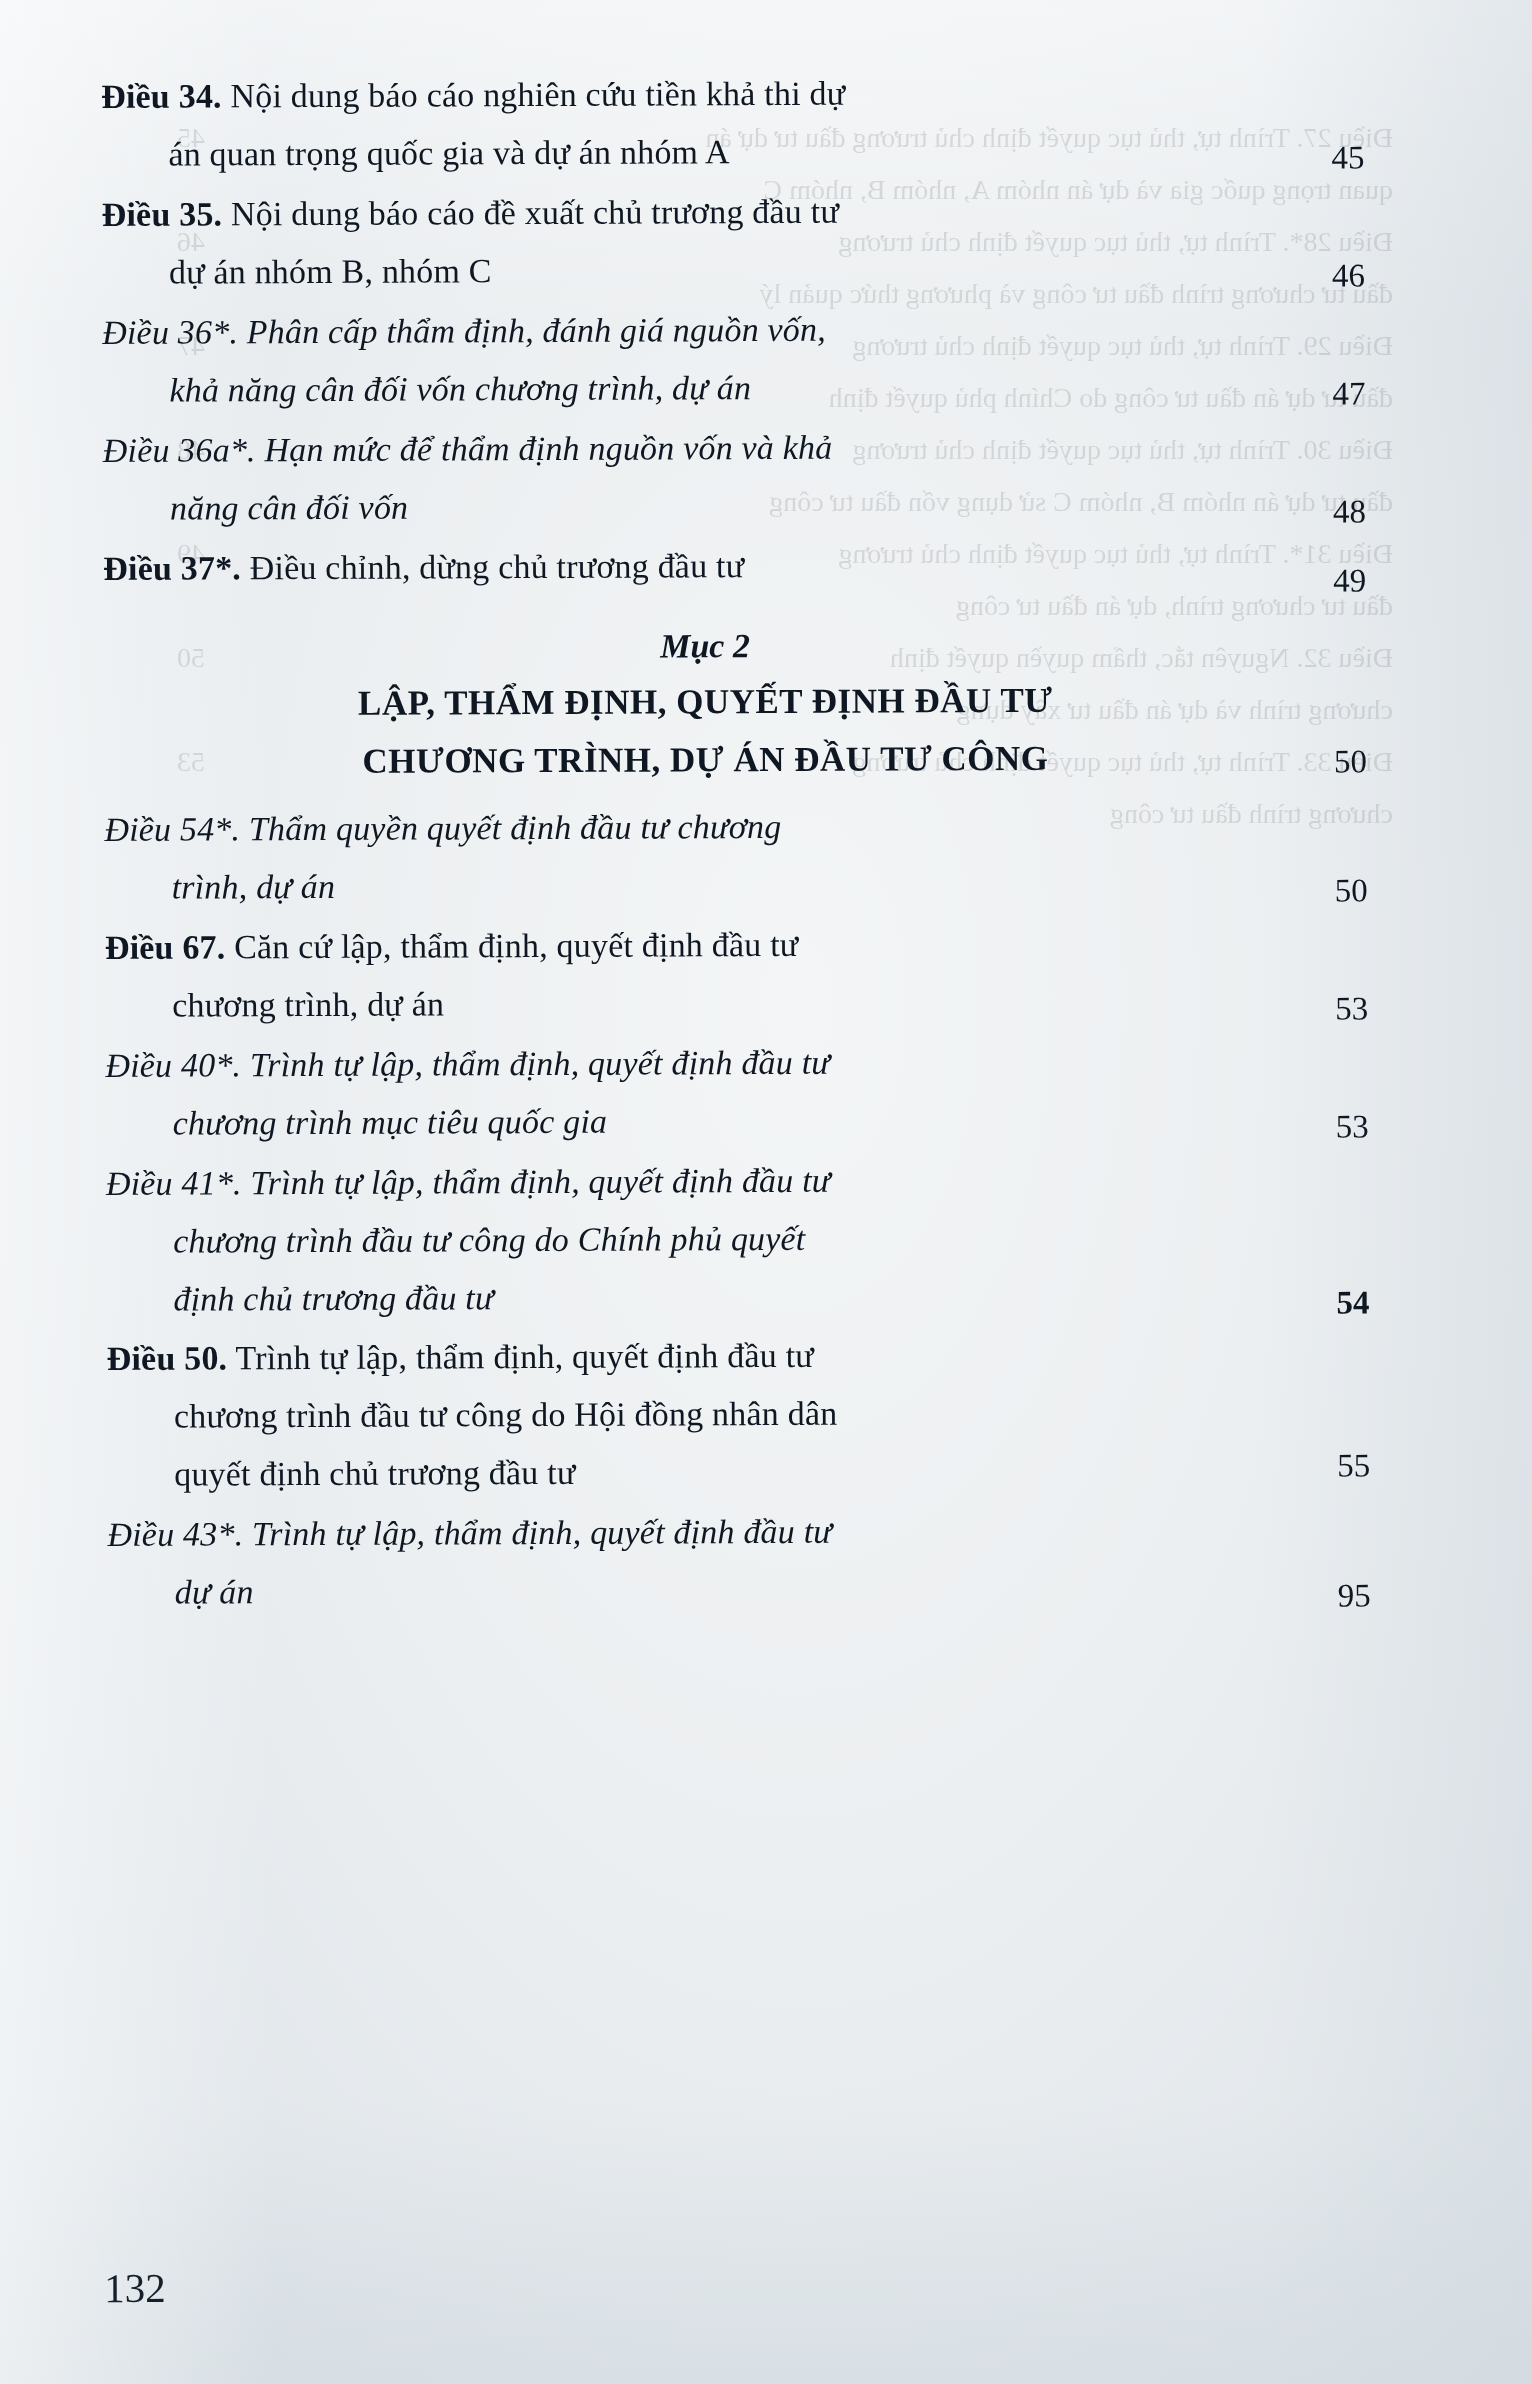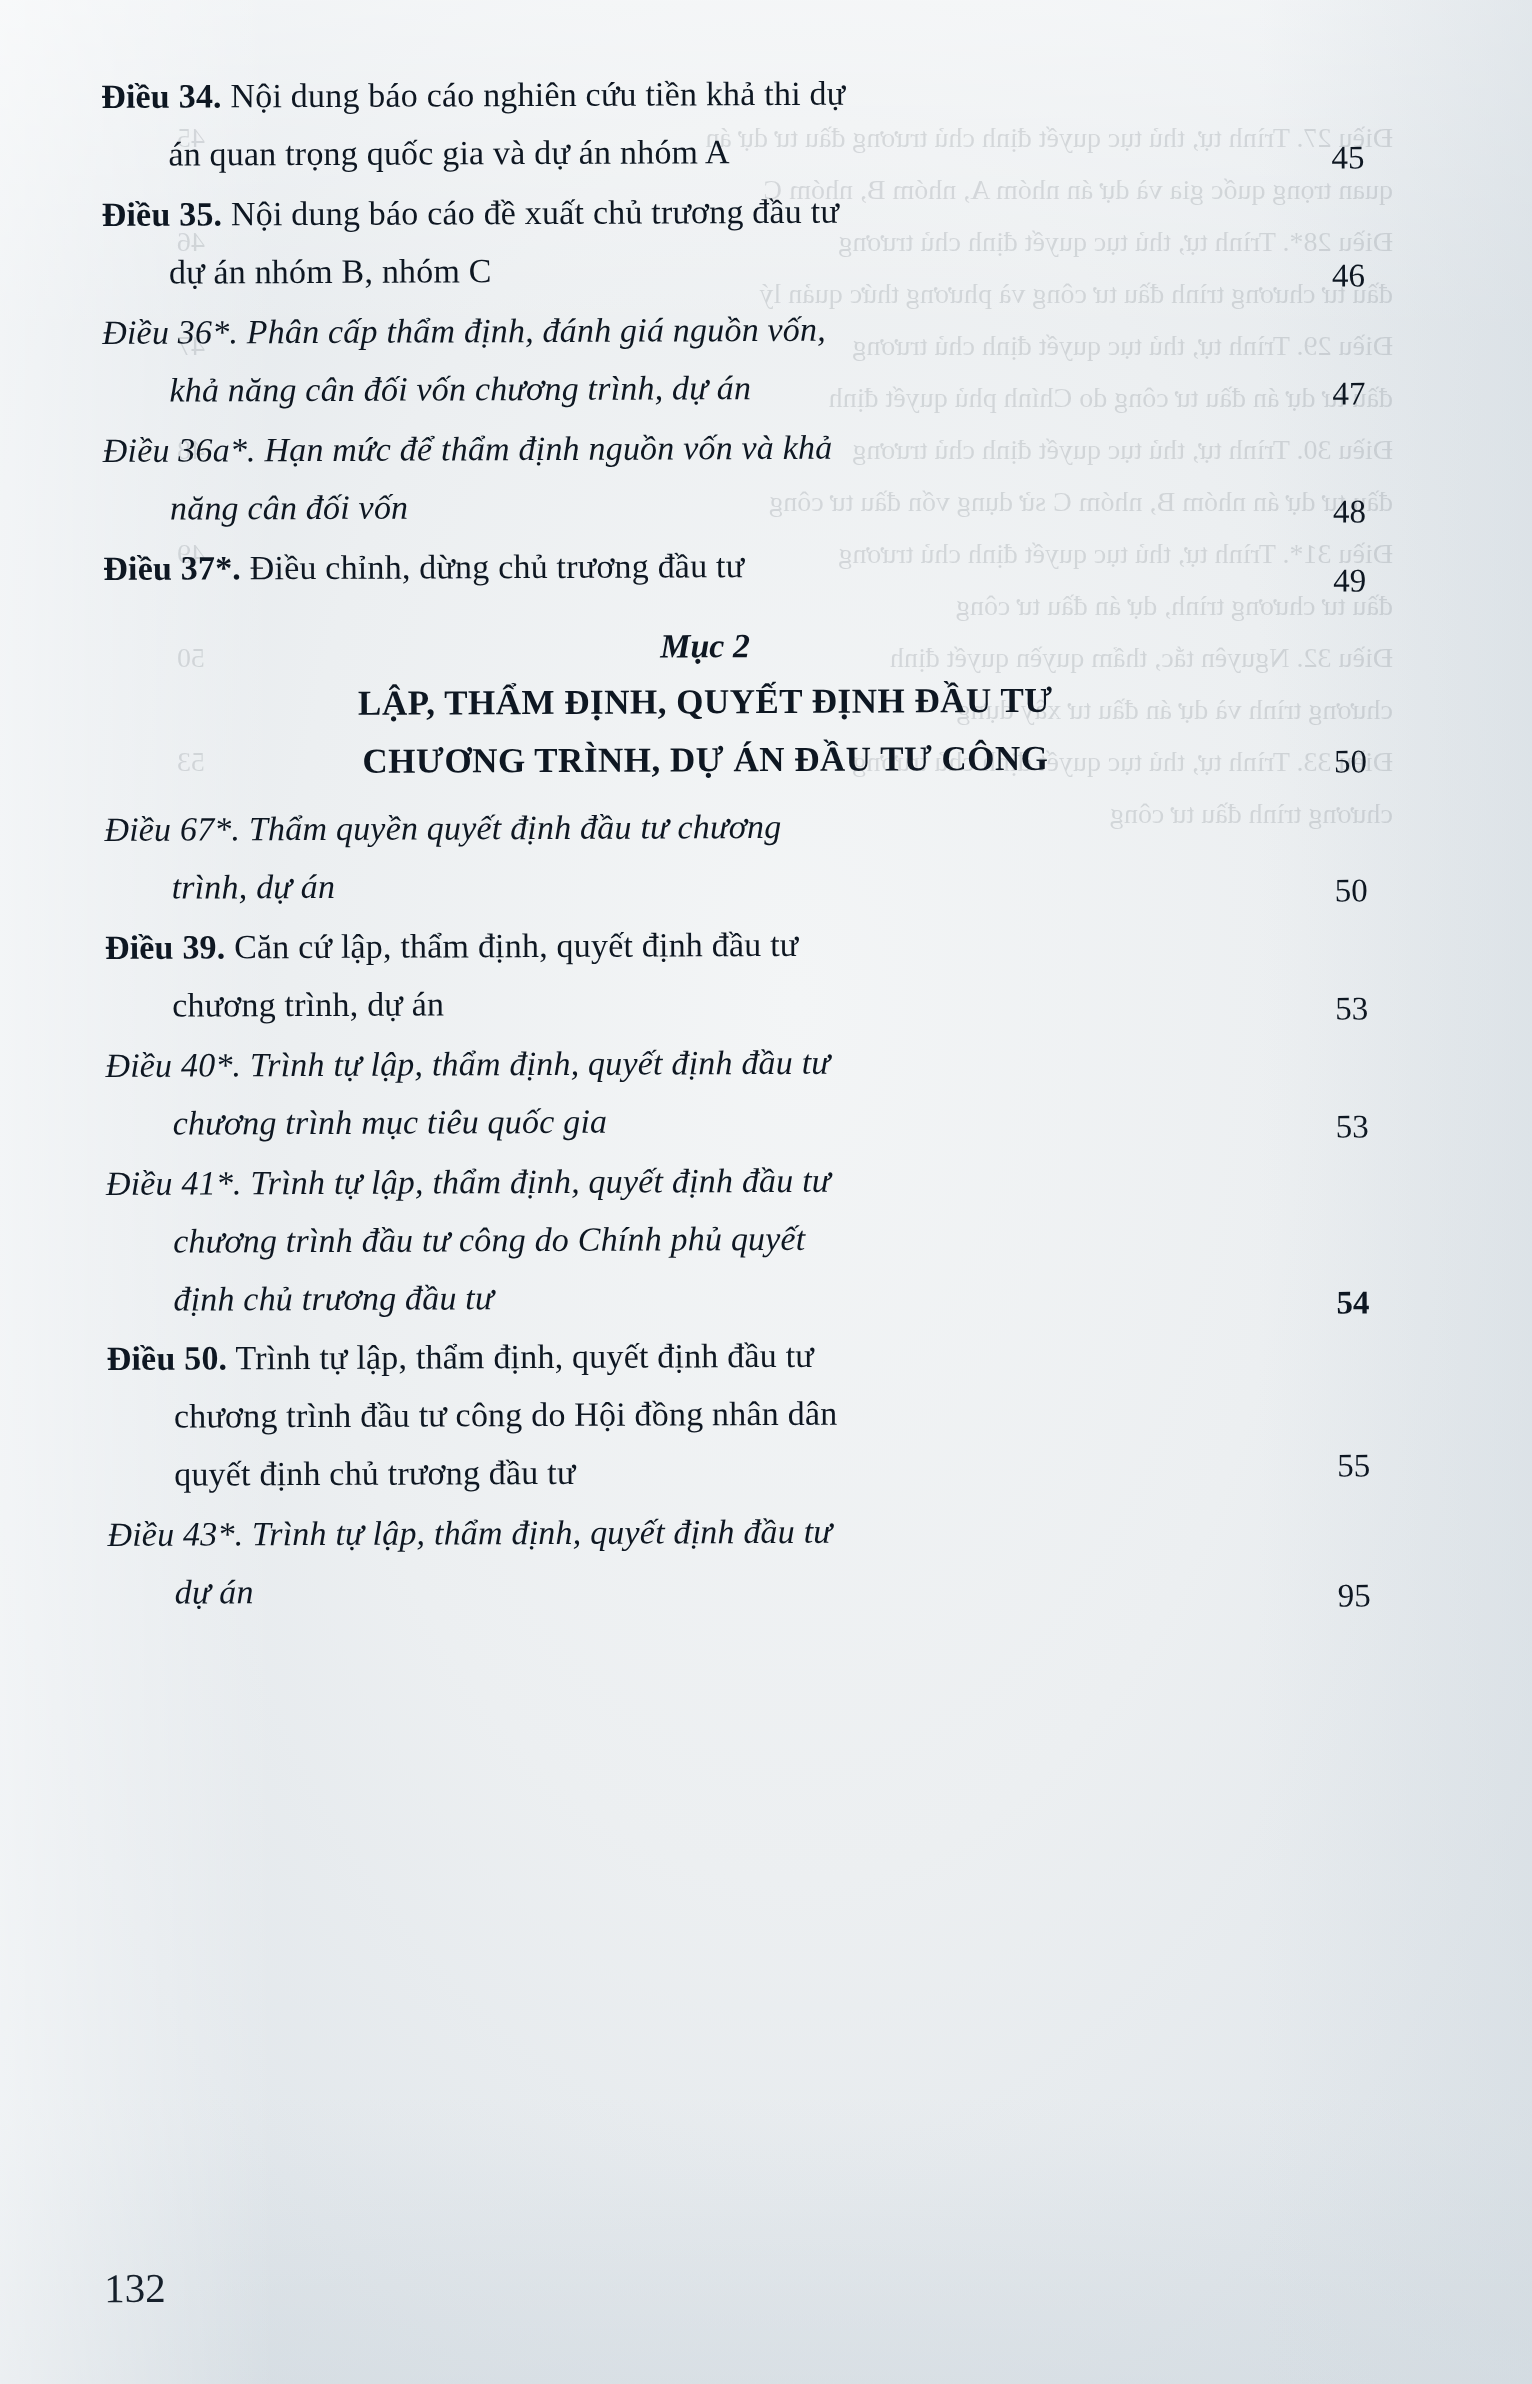--- a/index.html
+++ b/index.html
@@ -209,29 +209,29 @@
 
     <div class="section">
       <div class="sec-muc">Mục 2</div>
       <div class="sec-title">LẬP, THẨM ĐỊNH, QUYẾT ĐỊNH ĐẦU TƯ</div>
       <div class="sec-title">CHƯƠNG TRÌNH, DỰ ÁN ĐẦU TƯ CÔNG</div>
       <div class="pagenum" style="bottom:5.6px;">50</div>
     </div>
 
     <div class="entry italic">
       <div class="entry-text">
-        <span class="l1 jline"><span class="lead">Điều 67*.</span><span> Thẩm quyền quyết định đầu tư chương</span></span>
+        <span class="l1 jline"><span class="lead">Điều 54*.</span><span> Thẩm quyền quyết định đầu tư chương</span></span>
         <span class="l2">trình, dự án</span>
       </div>
       <div class="pagenum" style="bottom:1.9px;">50</div>
     </div>
 
     <div class="entry roman">
       <div class="entry-text">
-        <span class="l1"><span class="lead">Điều 39.</span><span> Căn cứ lập, thẩm định, quyết định đầu tư</span></span>
+        <span class="l1"><span class="lead">Điều 67.</span><span> Căn cứ lập, thẩm định, quyết định đầu tư</span></span>
         <span class="l2">chương trình, dự án</span>
       </div>
       <div class="pagenum" style="bottom:1.9px;">53</div>
     </div>
 
     <div class="entry italic">
       <div class="entry-text">
         <span class="l1"><span class="lead">Điều 40*.</span><span> Trình tự lập, thẩm định, quyết định đầu tư</span></span>
         <span class="l2">chương trình mục tiêu quốc gia</span>
       </div>

